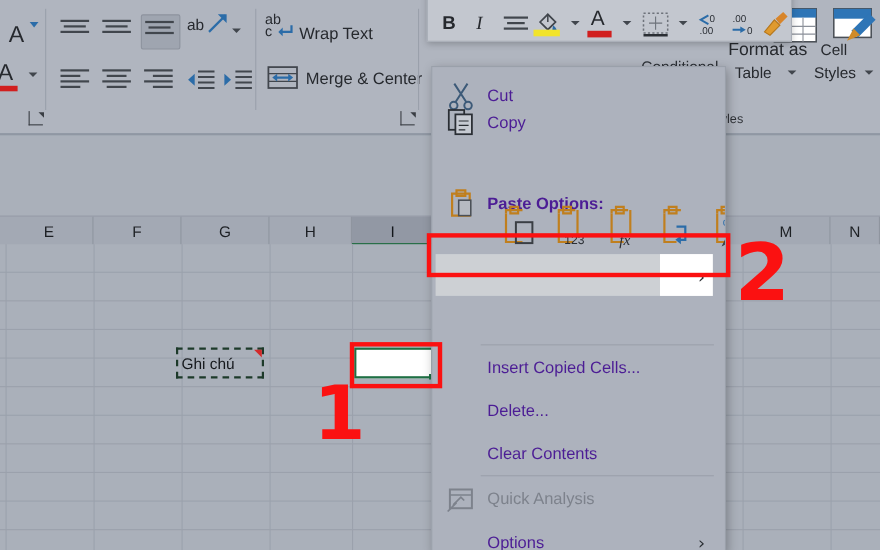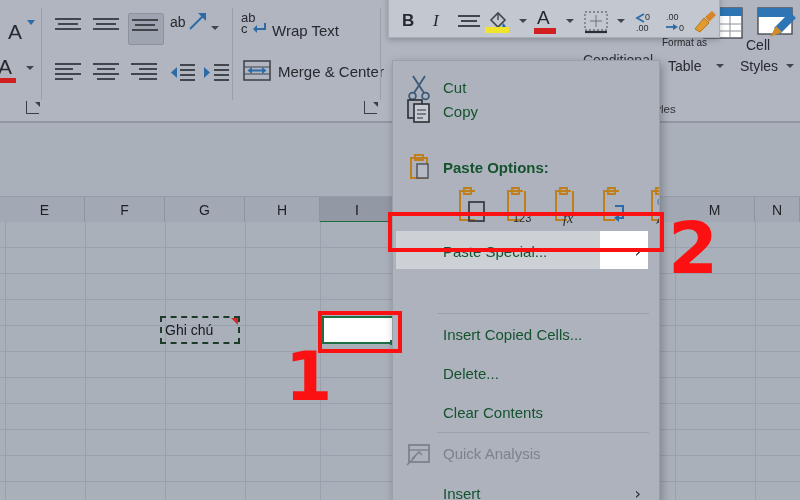--- a/index.html
+++ b/index.html
@@ -147,21 +147,21 @@
     box-shadow: 2px 3px 9px rgba(0,0,0,0.28);
     z-index: 50;
     overflow: hidden;
   }
   .mi {
     position: absolute; left: 0; width: 266px; height: 40px;
     display: flex; align-items: center;
   }
   .mi-label {
     position: absolute; left: 50px;
-    font-size: 15px; color: #14532d; white-space: nowrap;
+    font-size: 15px; color: #4c1d95; white-space: nowrap;
   }
   .mi-label.bold { font-weight: bold; }
   .mi-label.disabled { color: #7d828c; }
   .mi-icon { position: absolute; left: 12px; width: 28px; height: 28px; }
   .mi-sep {
     position: absolute; left: 44px; width: 212px; height: 1px;
     background: #9ba0ab;
   }
   .mi-chev {
     position: absolute; right: 18px; font-size: 16px; color: #2a2e33;
@@ -264,21 +264,21 @@
       <path d="M20 9 L24.5 12.5 L20 16 Z" fill="#2b6ca8"></path>
     </svg>
     <div class="rb-text" style="left:278px; top:63px; font-size:15px;">Merge &amp; Center</div>
     <div class="caret-down" style="left:408px; top:72px;"></div>
 
     <div class="dialog-launcher" style="left:364px; top:101px;"></div>
 
     <div class="ribbon-sep" style="left:380px;"></div>
 
     <div class="rb-text" style="left:583px; top:52px; font-size:14px; color:#2d3137;">Conditional</div>
-    <div class="rb-text" style="left:662px; top:37px; font-size:10px;">Format as</div>
+    <div class="rb-text" style="left:662px; top:37px; font-size:16px;">Format as</div>
     <div class="rb-text" style="left:668px; top:58px; font-size:14px;">Table</div>
     <div class="caret-down" style="left:716px; top:64px;"></div>
     <div class="rb-text" style="left:746px; top:37px; font-size:14px;">Cell</div>
     <div class="rb-text" style="left:740px; top:58px; font-size:14px;">Styles</div>
     <div class="caret-down" style="left:786px; top:64px;"></div>
 
     <svg style="position:absolute; left:700px; top:4px;" width="48" height="40" viewBox="0 0 48 40">
       <rect x="4" y="4" width="38" height="30" fill="#ffffff" stroke="#4a4f56" stroke-width="1.4"></rect>
       <rect x="4" y="4" width="38" height="8" fill="#2e75b6"></rect>
       <path d="M4 20 L42 20 M4 27 L42 27 M17 12 L17 34 M30 12 L30 34" stroke="#8b9099" stroke-width="1"></path>
@@ -390,21 +390,21 @@
 
     <div class="mi" style="top:30px;">
       <svg class="mi-icon" viewBox="0 0 28 28">
         <rect x="3" y="3" width="14" height="18" fill="none" stroke="#2a2e34" stroke-width="1.6"></rect>
         <rect x="9" y="7" width="15" height="18" fill="#c6cad2" stroke="#2a2e34" stroke-width="1.6"></rect>
         <path d="M12 13 L21 13 M12 17 L21 17 M12 21 L18 21" stroke="#2a2e34" stroke-width="1.1"></path>
       </svg>
       <span class="mi-label">Copy</span>
     </div>
 
-    <div class="mi" style="top:86px;text-align:right;">
+    <div class="mi" style="top:104px;text-align:right;">
       <svg class="mi-icon" viewBox="0 0 28 28">
         <path d="M6 5 L22 5 L22 25 L6 25 Z" fill="none" stroke="#c07f1e" stroke-width="2"></path>
         <path d="M10 2 L18 2 L18 7 L10 7 Z" fill="none" stroke="#c07f1e" stroke-width="2"></path>
         <rect x="12" y="11" width="11" height="14" fill="#b6bac2" stroke="#4a4f56" stroke-width="1.4"></rect>
       </svg>
       <span class="mi-label bold">Paste Options:</span>
     </div>
 
     <div style="position:absolute; left:0; top:125px; width:266px; height:42px;">
       <svg style="position:absolute; left:62px; top:0;" width="36" height="42" viewBox="0 0 36 42">
@@ -441,21 +441,20 @@
         <text x="10" y="22" font-size="12" fill="#2b6ca8" font-family="Liberation Sans">%</text>
         <path d="M12 34 L26 18 L30 22 L17 36 Z" fill="#2b6ca8"></path>
         <path d="M9 38 L13 30 L17 34 Z" fill="#3a3e44"></path>
       </svg>
 
     </div>
 
     <div class="mi" style="top:170px;">
       <div class="mi-highlight" style="top:0;"></div>
       <div class="mi-hl-white" style="left:207px; top:0;"></div>
-      <span class="mi-label" style="z-index:2;">Paste Special...</span>
       <span class="mi-chev" style="z-index:2;">›</span>
     </div>
 
     <div class="mi-sep" style="top:252px;"></div>
 
     <div class="mi" style="top:253px;">
       <span class="mi-label">Insert Copied Cells...</span>
     </div>
 
     <div class="mi" style="top:331px;">
@@ -471,21 +470,21 @@
       <svg class="mi-icon" viewBox="0 0 28 28">
         <rect x="4" y="6" width="20" height="17" fill="none" stroke="#7d828c" stroke-width="1.8"></rect>
         <path d="M4 11 L24 11" stroke="#7d828c" stroke-width="1.4"></path>
         <path d="M7 20 L14 13 L17 16" stroke="#7d828c" stroke-width="1.6" fill="none"></path>
         <path d="M2 26 L10 18" stroke="#7d828c" stroke-width="1.6"></path>
       </svg>
       <span class="mi-label disabled">Quick Analysis</span>
     </div>
 
     <div class="mi" style="top:412px;">
-      <span class="mi-label">Insert</span>
+      <span class="mi-label">Options</span>
       <span class="mi-chev">›</span>
     </div>
 
   </div>
 
   <div class="anno-rect" style="left:318px; top:311px; width:84px; height:42px;"></div>
   <div class="anno-num" style="left:285px; top:343px; font-size:68px;">1</div>
 
   <div class="anno-rect" style="left:388px; top:212px; width:276px; height:40px;"></div>
   <div class="anno-num" style="left:668px; top:212px; font-size:72px;">2</div>

